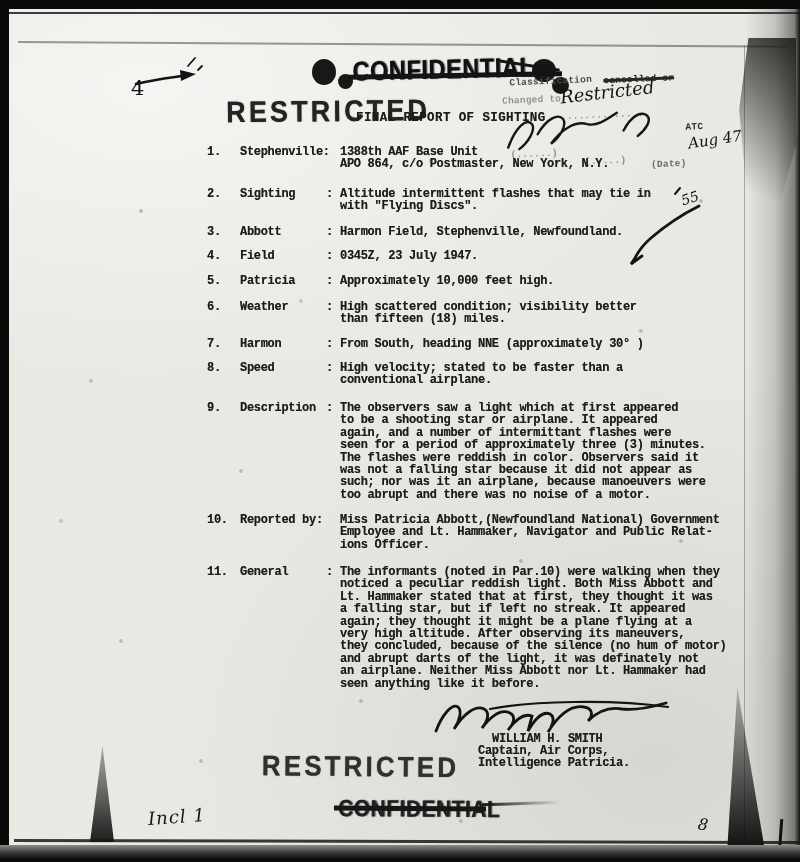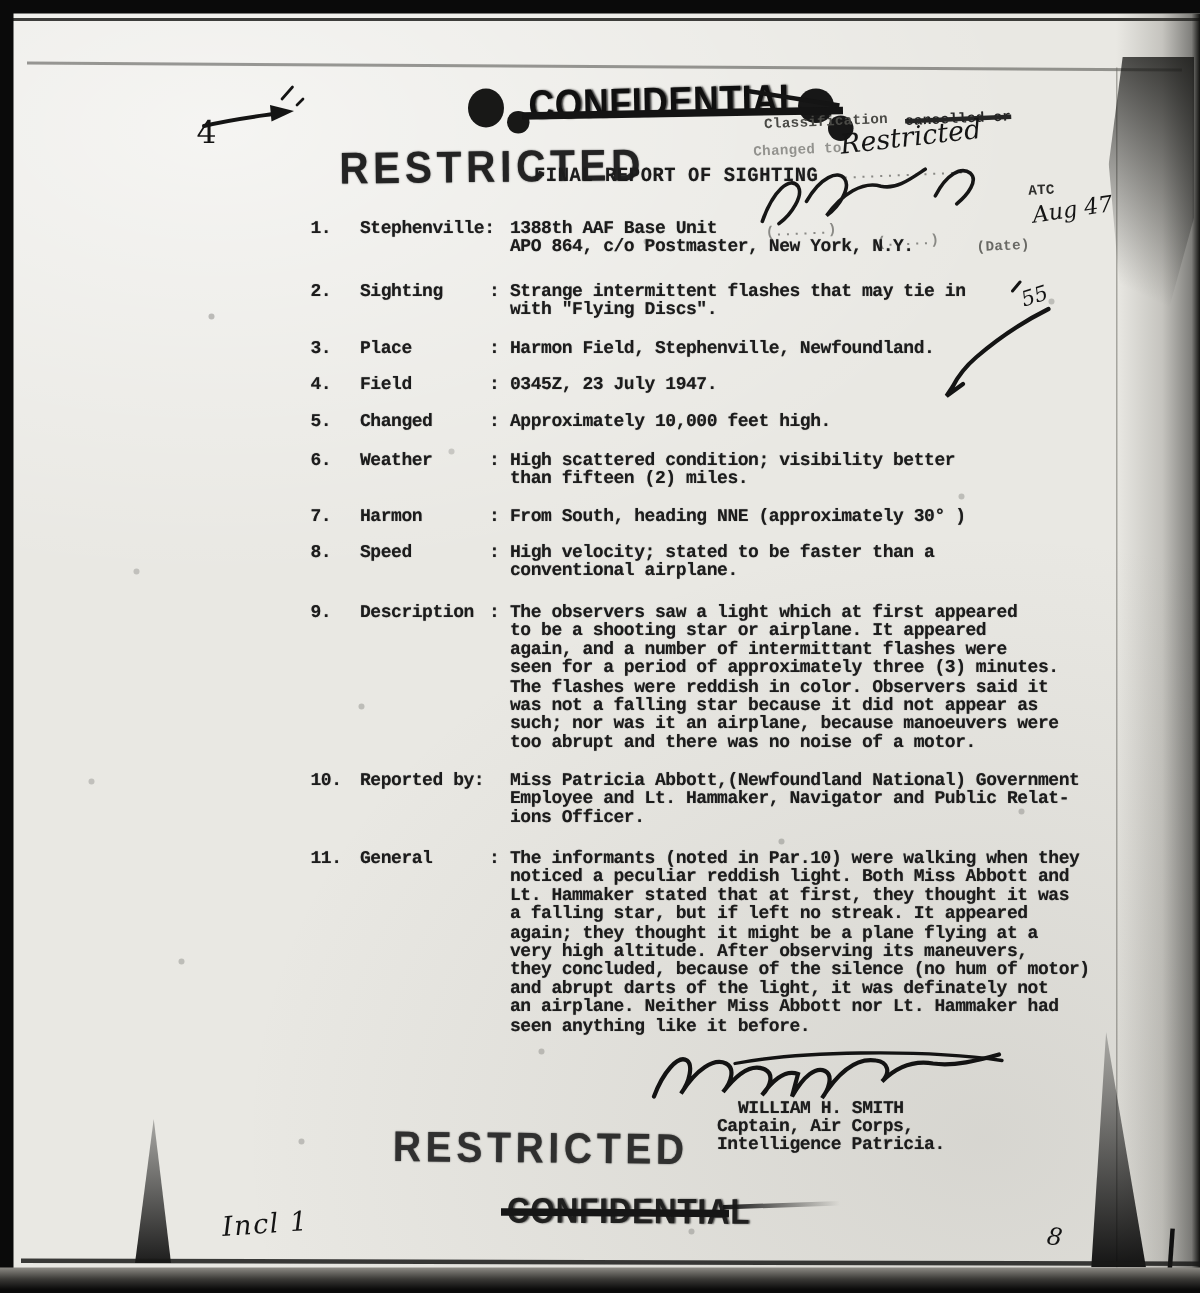--- a/index.html
+++ b/index.html
@@ -101,47 +101,47 @@
     <span class="abs type inum">1.</span>
     <span class="abs type ilabel">Stephenville:</span>
     <span class="abs type icolon"></span>
     <span class="abs type ivalue">1388th AAF Base Unit
 APO 864, c/o Postmaster, New York, N.Y.</span>
   </div>
   <div class="abs row" style="top:188px">
     <span class="abs type inum">2.</span>
     <span class="abs type ilabel">Sighting</span>
     <span class="abs type icolon">:</span>
-    <span class="abs type ivalue">Strange intermittent flashes that may tie in
+    <span class="abs type ivalue">Altitude intermittent flashes that may tie in
 with "Flying Discs".</span>
   </div>
   <div class="abs row" style="top:226px">
     <span class="abs type inum">3.</span>
-    <span class="abs type ilabel">Place</span>
+    <span class="abs type ilabel">Abbott</span>
     <span class="abs type icolon">:</span>
     <span class="abs type ivalue">Harmon Field, Stephenville, Newfoundland.</span>
   </div>
   <div class="abs row" style="top:250px">
     <span class="abs type inum">4.</span>
     <span class="abs type ilabel">Field</span>
     <span class="abs type icolon">:</span>
     <span class="abs type ivalue">0345Z, 23 July 1947.</span>
   </div>
   <div class="abs row" style="top:275px">
     <span class="abs type inum">5.</span>
-    <span class="abs type ilabel">Changed</span>
+    <span class="abs type ilabel">Patricia</span>
     <span class="abs type icolon">:</span>
     <span class="abs type ivalue">Approximately 10,000 feet high.</span>
   </div>
   <div class="abs row" style="top:301px">
     <span class="abs type inum">6.</span>
     <span class="abs type ilabel">Weather</span>
     <span class="abs type icolon">:</span>
     <span class="abs type ivalue">High scattered condition; visibility better
-than fifteen (2) miles.</span>
+than fifteen (18) miles.</span>
   </div>
   <div class="abs row" style="top:338px">
     <span class="abs type inum">7.</span>
     <span class="abs type ilabel">Harmon</span>
     <span class="abs type icolon">:</span>
     <span class="abs type ivalue">From South, heading NNE (approximately 30° )</span>
   </div>
   <div class="abs row" style="top:362px">
     <span class="abs type inum">8.</span>
     <span class="abs type ilabel">Speed</span>

